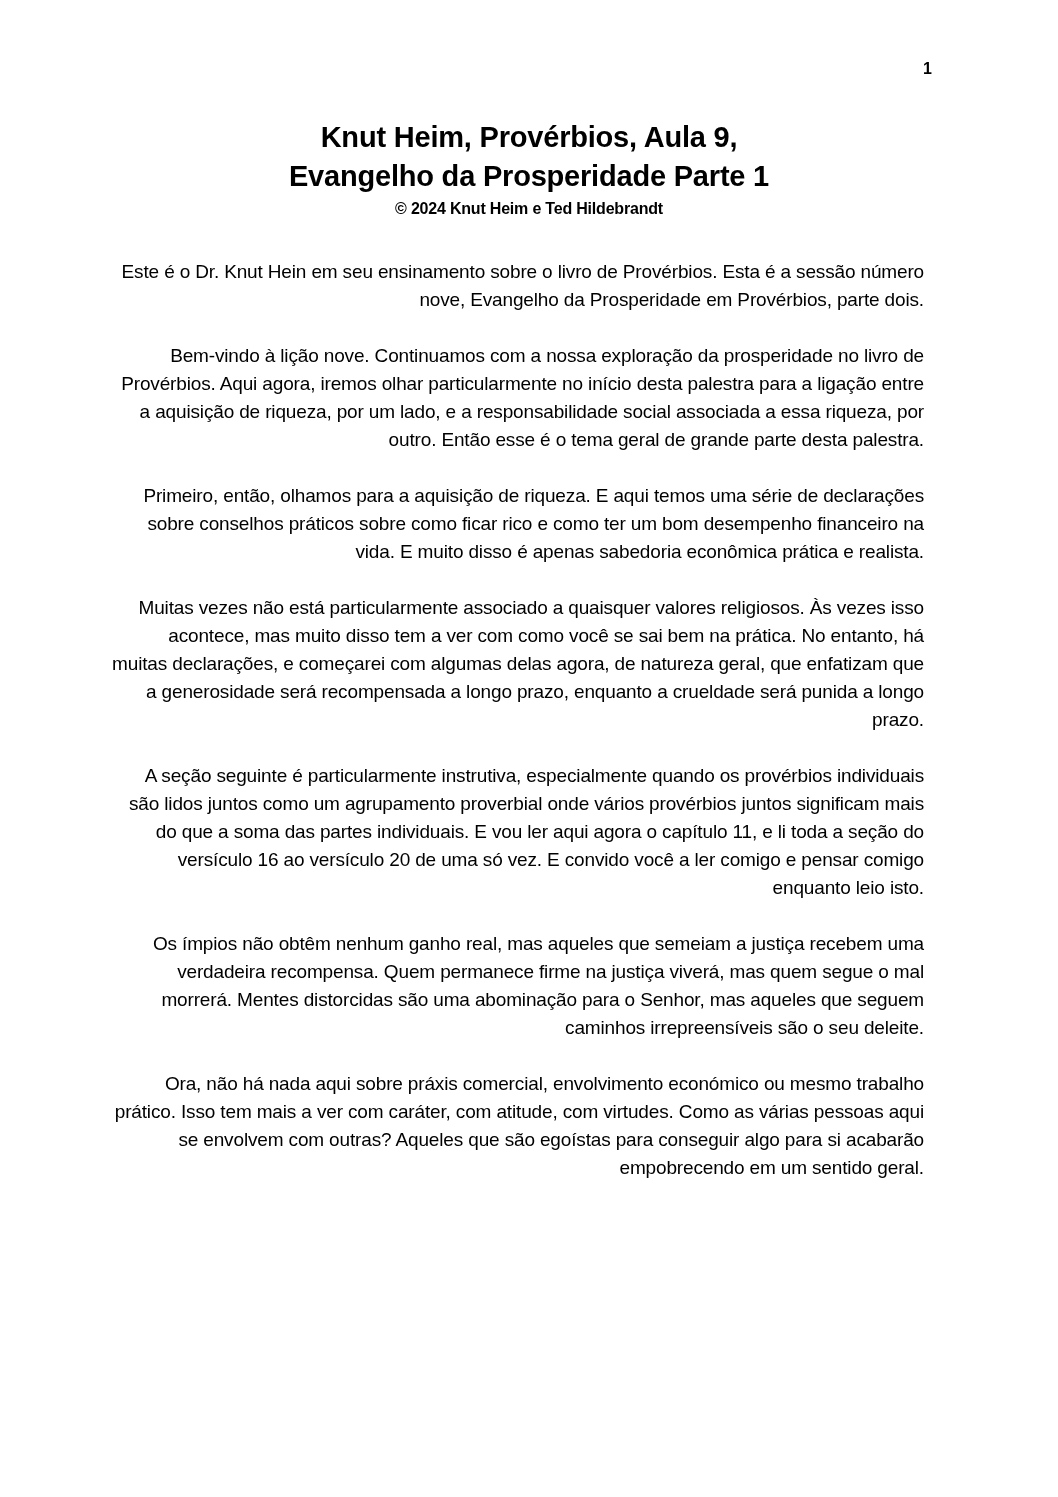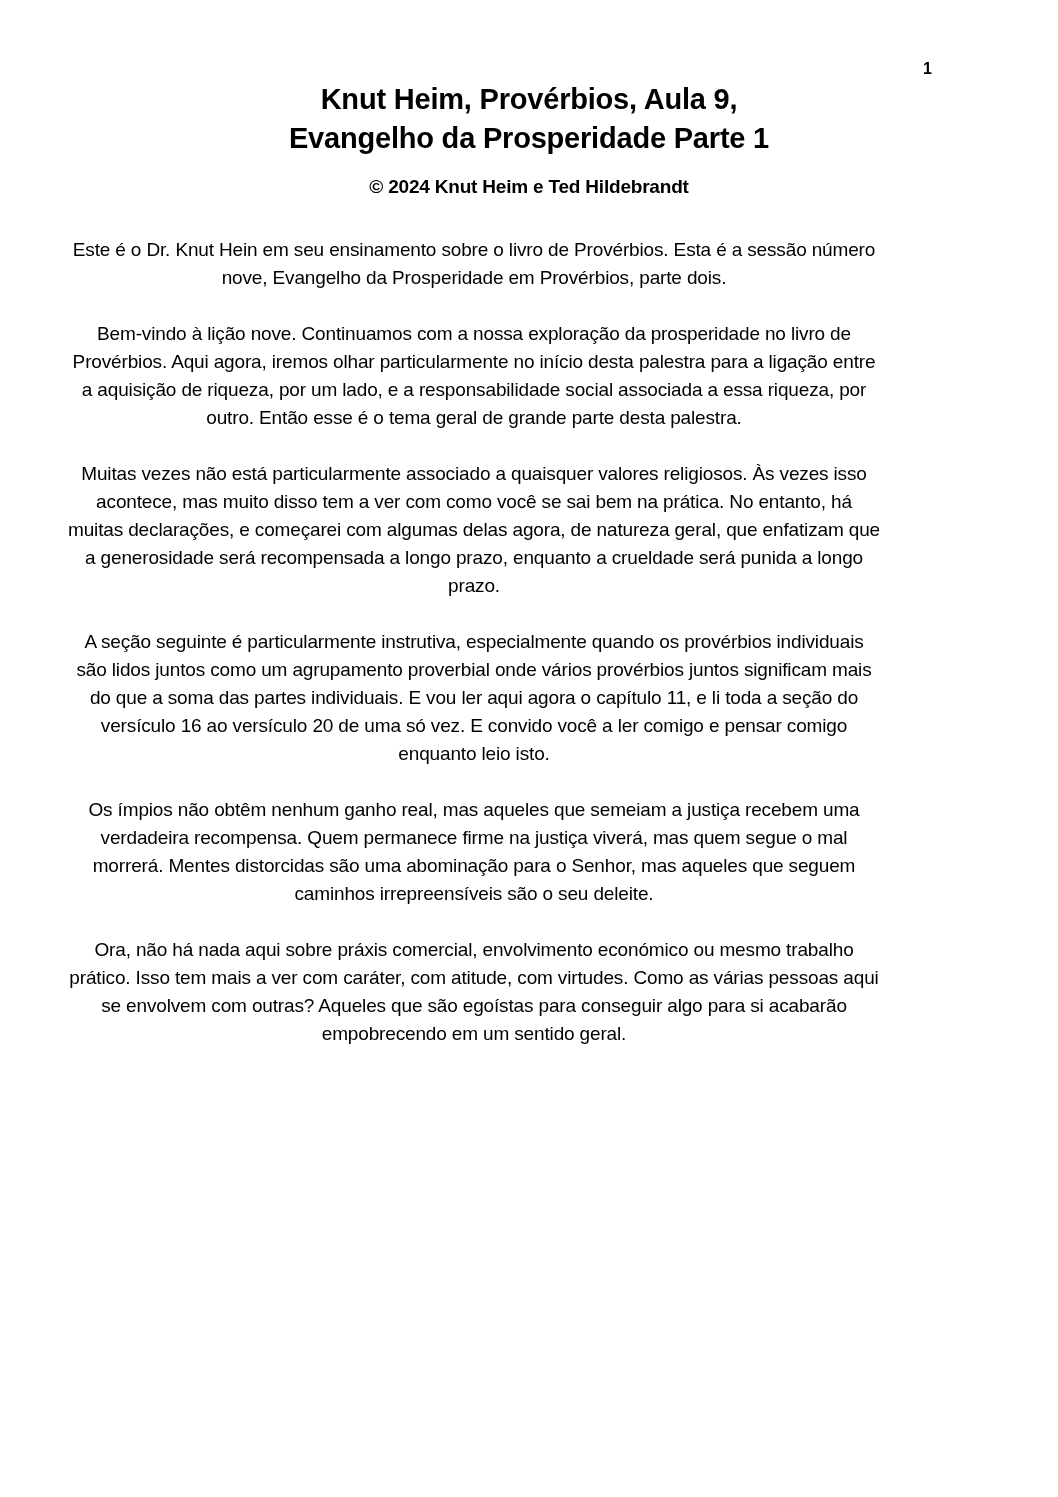--- a/index.html
+++ b/index.html
@@ -23,44 +23,44 @@
   }
   .page-number {
     position: absolute;
     top: 60px;
     right: 126px;
     font-size: 16px;
     font-weight: 700;
     letter-spacing: 0;
   }
   .header {
-    padding-top: 80px;
+    padding-top: 118px;
     text-align: center;
   }
   .title-line {
     font-weight: 700;
     font-size: 29px;
     line-height: 39px;
     letter-spacing: -0.2px;
   }
   .copyright {
-    font-size: 19px;
+    font-size: 16px;
     font-weight: 700;
     line-height: 26px;
-    margin-top: 16px;
+    margin-top: 0;
     letter-spacing: -0.2px;
   }
   .content {
     width: 812px;
-    margin-left: 68px;
+    margin-left: 112px;
     margin-top: 36px;
     font-size: 19px;
     line-height: 28px;
     letter-spacing: -0.15px;
-    text-align: center;
+    text-align: right;
   }
   .content p {
     margin: 0 0 28px 0;
   }
 </style>
 </head>
 <body>
 
 <div class="page">
 
@@ -68,19 +68,20 @@
 
   <div class="header">
     <div class="title-line">Knut Heim, Provérbios, Aula 9,</div>
     <div class="title-line">Evangelho da Prosperidade Parte 1</div>
     <div class="copyright">© 2024 Knut Heim e Ted Hildebrandt</div>
   </div>
 
   <div class="content">
       <p>Este é o Dr. Knut Hein em seu ensinamento sobre o livro de Provérbios. Esta é a sessão número nove, Evangelho da Prosperidade em Provérbios, parte dois.</p>
       <p>Bem-vindo à lição nove. Continuamos com a nossa exploração da prosperidade no livro de Provérbios. Aqui agora, iremos olhar particularmente no início desta palestra para a ligação entre a aquisição de riqueza, por um lado, e a responsabilidade social associada a essa riqueza, por outro. Então esse é o tema geral de grande parte desta palestra.</p>
+      <p>Primeiro, então, olhamos para a aquisição de riqueza. E aqui temos uma série de declarações sobre conselhos práticos sobre como ficar rico e como ter um bom desempenho financeiro na vida. E muito disso é apenas sabedoria econômica prática e realista.</p>
       <p>Muitas vezes não está particularmente associado a quaisquer valores religiosos. Às vezes isso acontece, mas muito disso tem a ver com como você se sai bem na prática. No entanto, há muitas declarações, e começarei com algumas delas agora, de natureza geral, que enfatizam que a generosidade será recompensada a longo prazo, enquanto a crueldade será punida a longo prazo.</p>
       <p>A seção seguinte é particularmente instrutiva, especialmente quando os provérbios individuais são lidos juntos como um agrupamento proverbial onde vários provérbios juntos significam mais do que a soma das partes individuais. E vou ler aqui agora o capítulo 11, e li toda a seção do versículo 16 ao versículo 20 de uma só vez. E convido você a ler comigo e pensar comigo enquanto leio isto.</p>
       <p>Os ímpios não obtêm nenhum ganho real, mas aqueles que semeiam a justiça recebem uma verdadeira recompensa. Quem permanece firme na justiça viverá, mas quem segue o mal morrerá. Mentes distorcidas são uma abominação para o Senhor, mas aqueles que seguem caminhos irrepreensíveis são o seu deleite.</p>
       <p>Ora, não há nada aqui sobre práxis comercial, envolvimento económico ou mesmo trabalho prático. Isso tem mais a ver com caráter, com atitude, com virtudes. Como as várias pessoas aqui se envolvem com outras? Aqueles que são egoístas para conseguir algo para si acabarão empobrecendo em um sentido geral.</p>
     </div>
 
 </div>
 
 </body></html>

